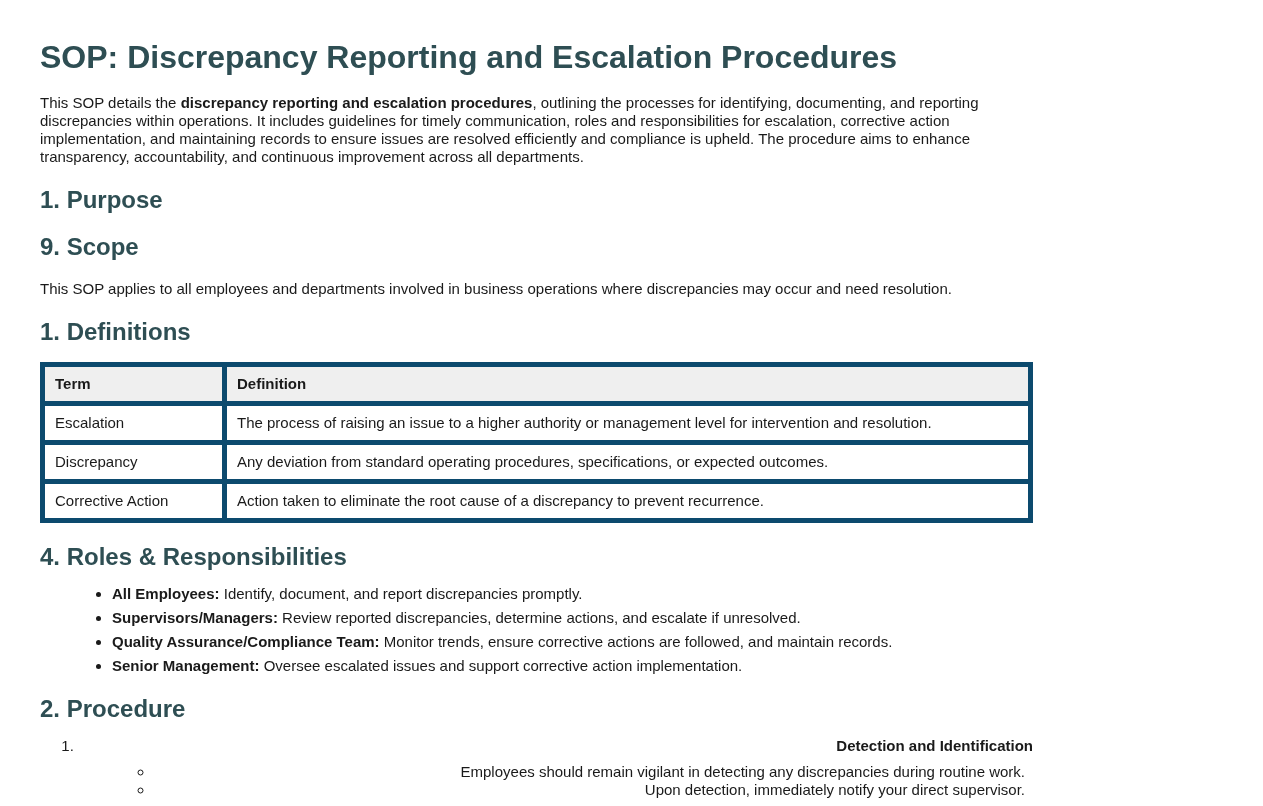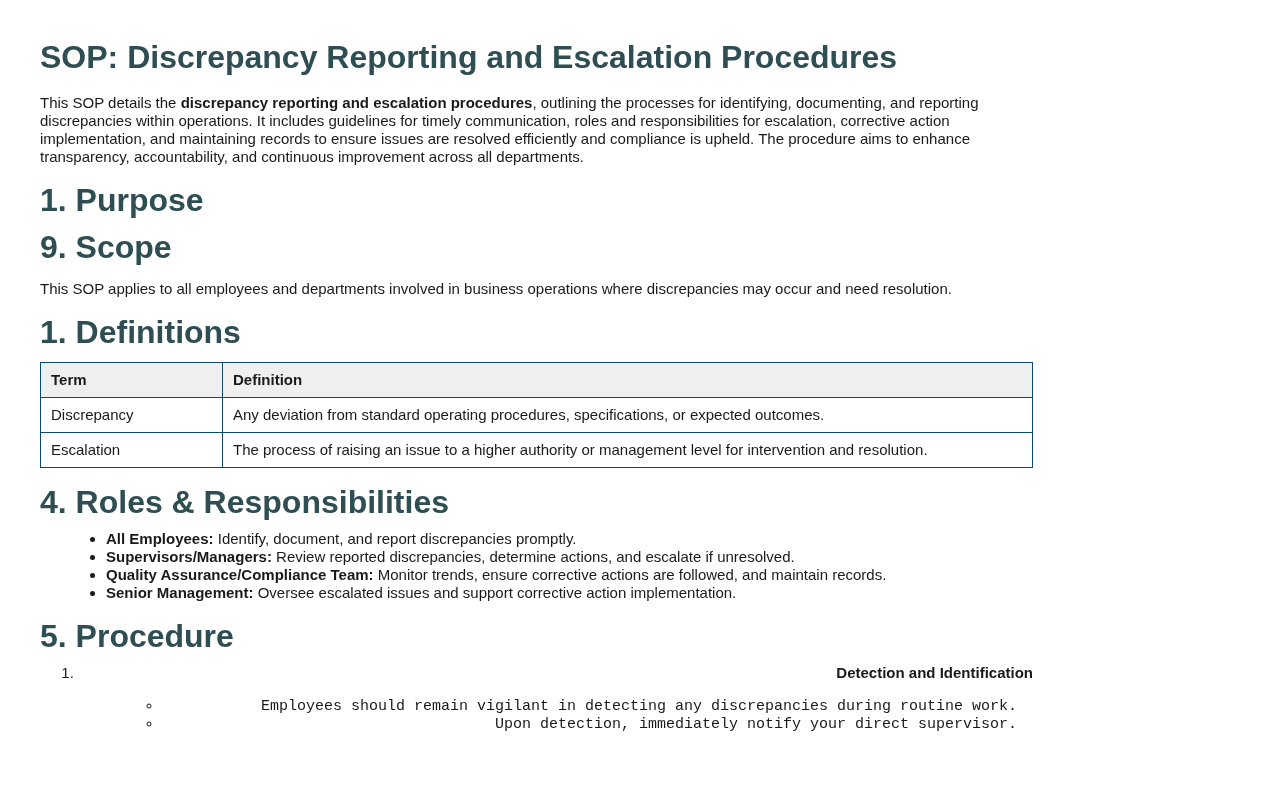--- a/index.html
+++ b/index.html
@@ -22,63 +22,62 @@
     width: 1074px;
   }
   h1.doc-title {
     margin: 0 0 19px 0;
     font-size: 32px;
     line-height: 34px;
     font-weight: bold;
     color: #2e4e53;
   }
   h2.section-heading {
-    font-size: 32px;
+    font-size: 24px;
     line-height: 26px;
     font-weight: bold;
     color: #2e4e53;
     margin: 21px 0 15px 0;
   }
   p.body-text {
     margin: 20px 0;
   }
   .bold { font-weight: bold; }
   table.def-table {
     border-collapse: collapse;
     width: 100%;
     margin: 17px 0 18px 0;
   }
   table.def-table th, table.def-table td {
-    border: 1px solid #0c4a6e;
+    border: 5px solid #0c4a6e;
     padding: 8px 10px;
     text-align: left;
     vertical-align: middle;
     height: 35px;
   }
   table.def-table th {
     background: #efefef;
     font-weight: bold;
   }
   table.def-table th.col-term { width: 182px; }
   ul.roles-list {
     margin: 15px 0;
     padding-left: 66px;
     list-style-type: disc;
   }
-  ul.roles-list li { margin: 0; }
+  ul.roles-list li { margin: 6px; }
   ol.procedure-list {
     margin: 15px 0;
     padding-left: 38px;
   }
   ol.procedure-list > li { margin: 0; text-align: right; }
   ul.substep-list {
-    margin: 16px;
+    margin: 8px;
     padding-left: 68px;
     list-style-type: circle;
-    font-family: Liberation Mono, monospace;
   }
   ul.substep-list li { margin: 0; }
 </style>
 </head>
 <body>
 
 <div class="page">
 
   <h1 class="doc-title">SOP: Discrepancy Reporting and Escalation Procedures</h1>
 
@@ -93,40 +92,44 @@
 
   <table class="def-table">
     <thead>
       <tr>
         <th class="col-term">Term</th>
         <th>Definition</th>
       </tr>
     </thead>
     <tbody>
       <tr>
+        <td>Escalation</td>
+        <td>The process of raising an issue to a higher authority or management level for intervention and resolution.</td>
+      </tr>
+      <tr>
         <td>Discrepancy</td>
         <td>Any deviation from standard operating procedures, specifications, or expected outcomes.</td>
       </tr>
       <tr>
-        <td>Escalation</td>
-        <td>The process of raising an issue to a higher authority or management level for intervention and resolution.</td>
+        <td>Corrective Action</td>
+        <td>Action taken to eliminate the root cause of a discrepancy to prevent recurrence.</td>
       </tr>
     </tbody>
   </table>
 
   <h2 class="section-heading">4. Roles &amp; Responsibilities</h2>
 
   <ul class="roles-list">
     <li><span class="bold">All Employees:</span><span> Identify, document, and report discrepancies promptly.</span></li>
     <li><span class="bold">Supervisors/Managers:</span><span> Review reported discrepancies, determine actions, and escalate if unresolved.</span></li>
     <li><span class="bold">Quality Assurance/Compliance Team:</span><span> Monitor trends, ensure corrective actions are followed, and maintain records.</span></li>
     <li><span class="bold">Senior Management:</span><span> Oversee escalated issues and support corrective action implementation.</span></li>
   </ul>
 
-  <h2 class="section-heading">5. Procedure</h2>
+  <h2 class="section-heading">2. Procedure</h2>
 
   <ol class="procedure-list">
     <li>
       <span class="bold">Detection and Identification</span>
       <ul class="substep-list">
         <li>Employees should remain vigilant in detecting any discrepancies during routine work.</li>
         <li>Upon detection, immediately notify your direct supervisor.</li>
       </ul>
     </li>
   </ol>

